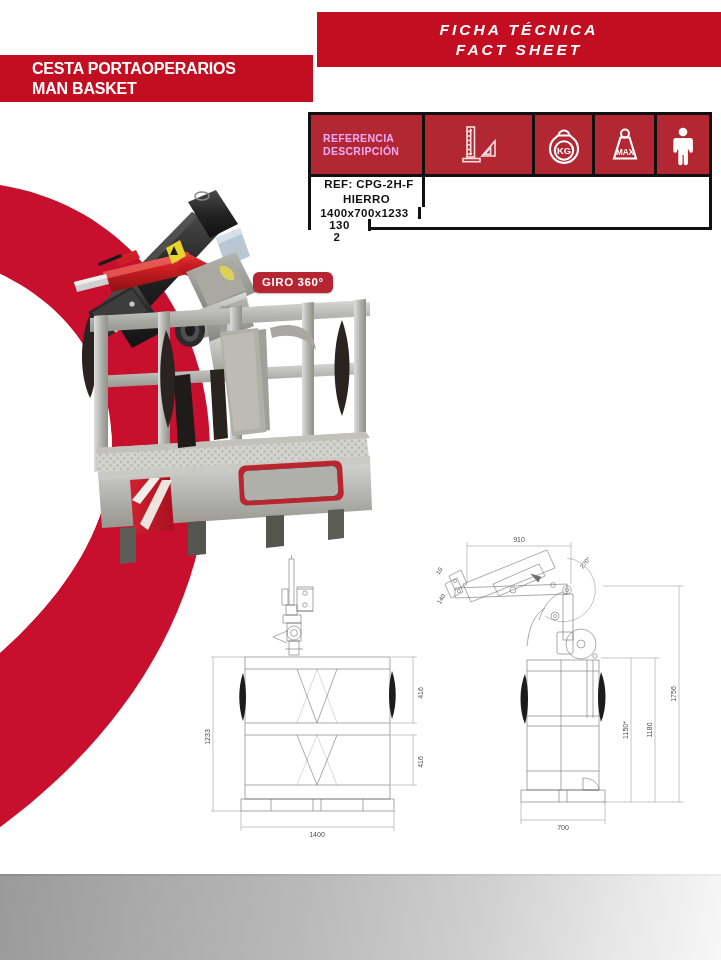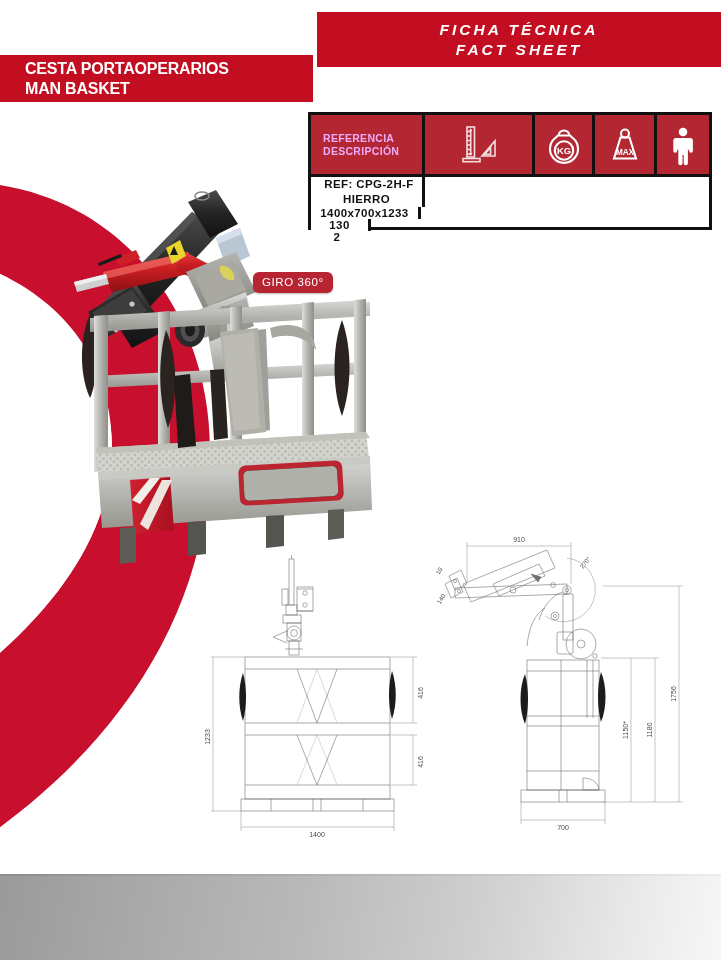--- a/index.html
+++ b/index.html
@@ -19,21 +19,21 @@
     display:flex;flex-direction:column;align-items:center;justify-content:center;margin-top:12px;
   }
   .hdr-right .l1,.hdr-right .l2{
     color:#fff;font-size:15.5px;font-weight:600;letter-spacing:3.0px;
     font-style:italic;line-height:20px;white-space:nowrap;
   }
   .hdr-left{
     position:absolute;left:0;top:55px;width:313px;height:47px;
     background:#C20E20;
     display:flex;flex-direction:column;justify-content:center;
-    padding-left:25px;box-sizing:border-box;
+    padding-left:32px;box-sizing:border-box;
   }
   .hdr-left .t1,.hdr-left .t2{
     color:#fff;font-size:16px;font-weight:bold;letter-spacing:-0.2px;
     line-height:20px;white-space:nowrap;
   }
 
   
   .spec-table{
     position:absolute;left:308px;top:112px;width:404px;height:118px;
     border:3px solid #111;box-sizing:border-box;background:#fff;
@@ -75,21 +75,21 @@
   .swoosh{position:absolute;left:-120px;top:185px;width:420px;height:660px;}
 
   
   .product{position:absolute;left:70px;top:180px;width:330px;height:430px;}
 
   
   .giro-badge{
     position:absolute;left:253px;top:272px;
     background:#B82532;color:#fff;border-radius:6px;
     padding:4px 9px 5px 9px;
-    font-size:11.5px;font-weight:normal;letter-spacing:0.6px;
+    font-size:11.5px;font-weight:bold;letter-spacing:0.6px;
     white-space:nowrap;box-shadow:0 1px 2px rgba(0,0,0,.28);
   }
 
   
   .draw-front{position:absolute;left:185px;top:545px;width:250px;height:295px;}
   .draw-side{position:absolute;left:435px;top:528px;width:285px;height:312px;}
 
   
   .footer-bar{
     position:absolute;left:0;top:874px;width:721px;height:86px;

